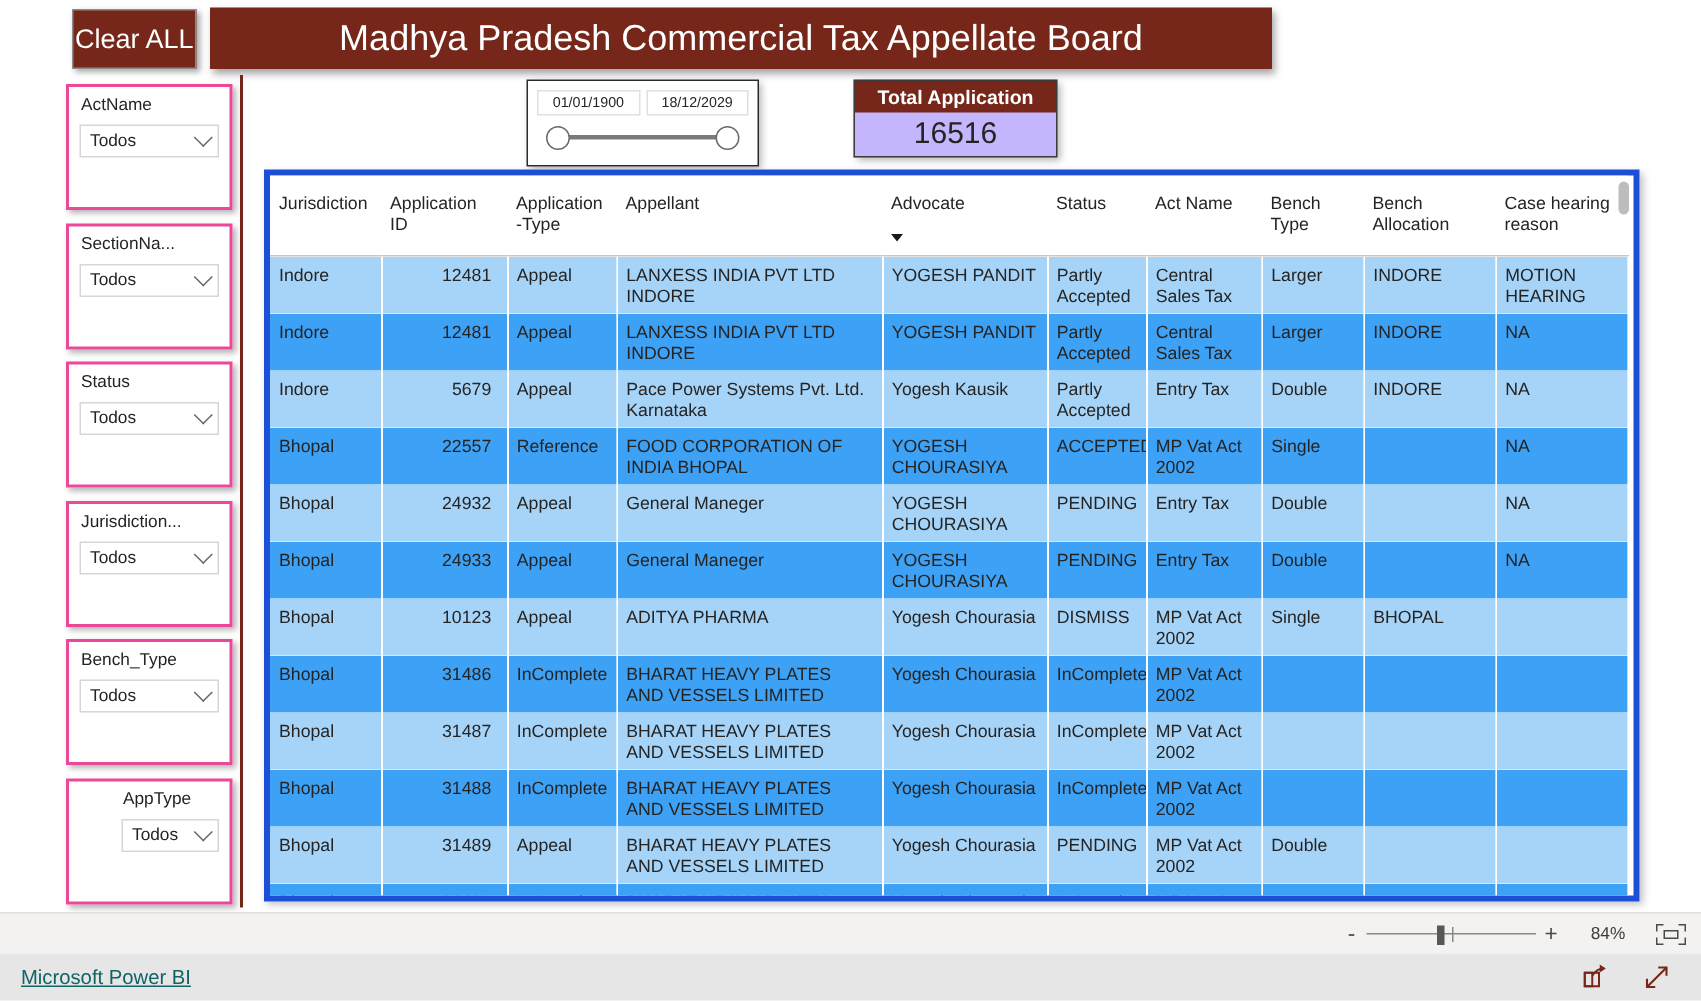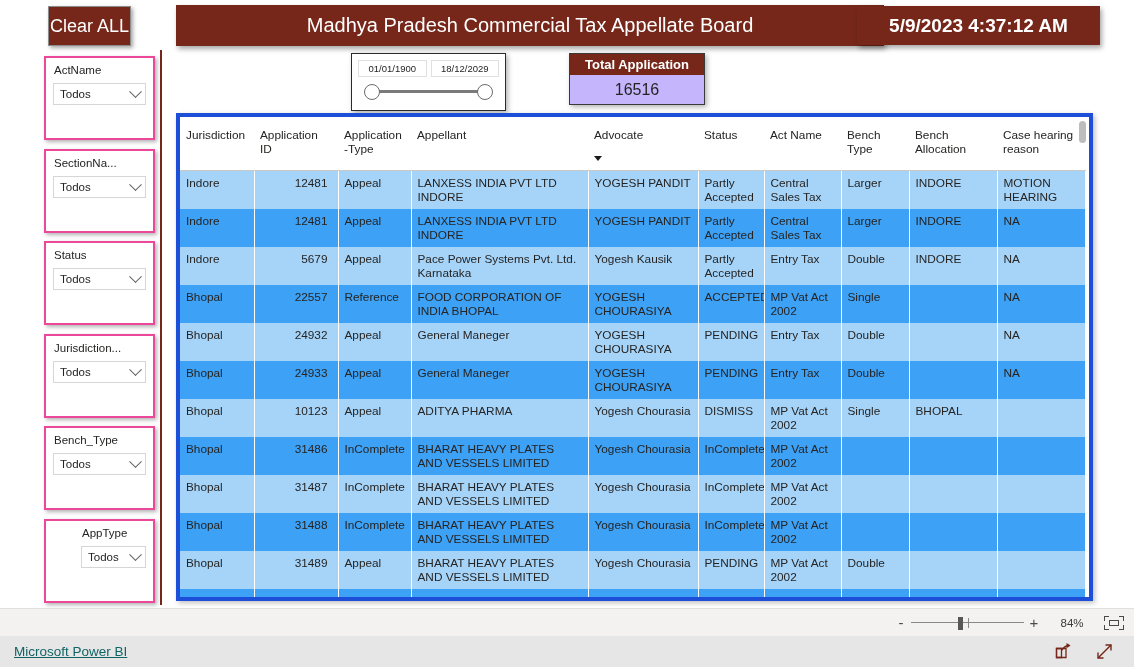--- a/index.html
+++ b/index.html
@@ -31,24 +31,23 @@
     cursor: pointer;
     box-shadow: 2px 2px 4px rgba(0,0,0,.35);
     text-align: center;
   }
   #report-title-banner {
     position: absolute;
     left: 140px; top: 5px;
     width: 708px; height: 41px;
     background: #76271A;
     color: #ffffff;
-    font-size: 20px;
+    font-size: 24px;
     display: flex; align-items: center; justify-content: center;
     box-shadow: 2px 3px 5px rgba(0,0,0,.35);
-    margin-left: 36px;
   }
   #timestamp-banner {
     position: absolute;
     left: 857px; top: 6px;
     width: 243px; height: 39px;
     background: #76271A;
     color: #ffffff;
     font-size: 19px; font-weight: bold;
     display: flex; align-items: center; justify-content: center;
     box-shadow: 2px 3px 5px rgba(0,0,0,.35);
@@ -150,21 +149,21 @@
   #total-application-label {
     height: 21px;
     background: #76271A;
     color: #ffffff;
     font-size: 13px; font-weight: bold;
     display: flex; align-items: center; justify-content: center;
   }
   #total-application-value {
     height: 29px;
     color: #252423;
-    font-size: 16px;
+    font-size: 20px;
     display: flex; align-items: center; justify-content: center;
   }
 
   
   #data-table-visual {
     position: absolute;
     left: 176px; top: 113px;
     width: 917px; height: 488px;
     background: #ffffff;
     border: 4px solid #1d4ed8;
@@ -292,21 +291,20 @@
 </style>
 </head>
 <body>
 
 <div id="report-canvas">
 
   <div id="clear-all-button">Clear ALL</div>
 
   <div id="report-title-banner">Madhya Pradesh Commercial Tax Appellate Board</div>
 
-  <div id="timestamp-banner">5/9/2023 4:37:12 AM</div>
 
   <div id="content-divider"></div>
 
   <div class="slicer" id="slicer-actname">
     <div class="slicer-title">ActName</div>
     <div class="slicer-dropdown">
       <span>Todos</span>
       <span class="chev"></span>
     </div>
   </div>

